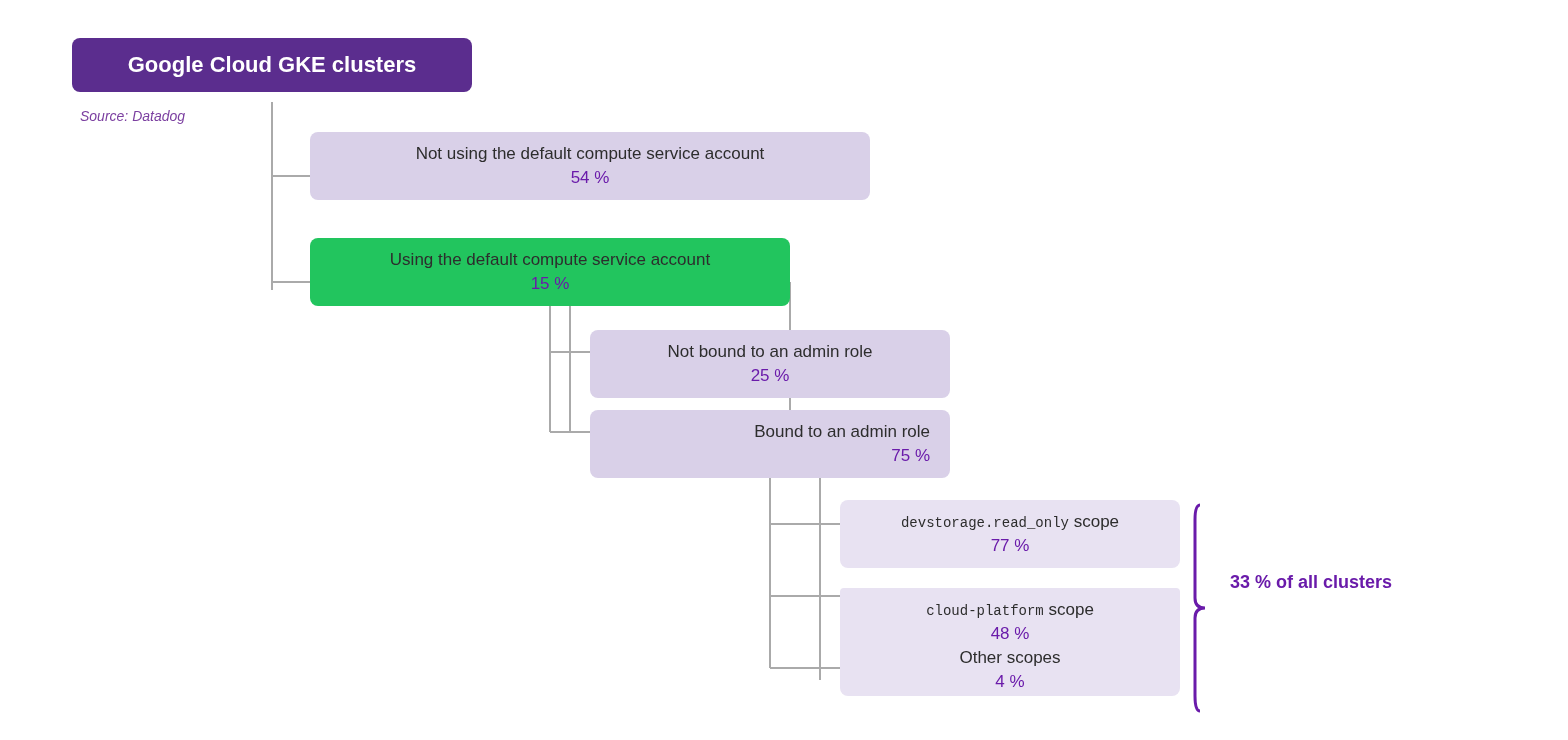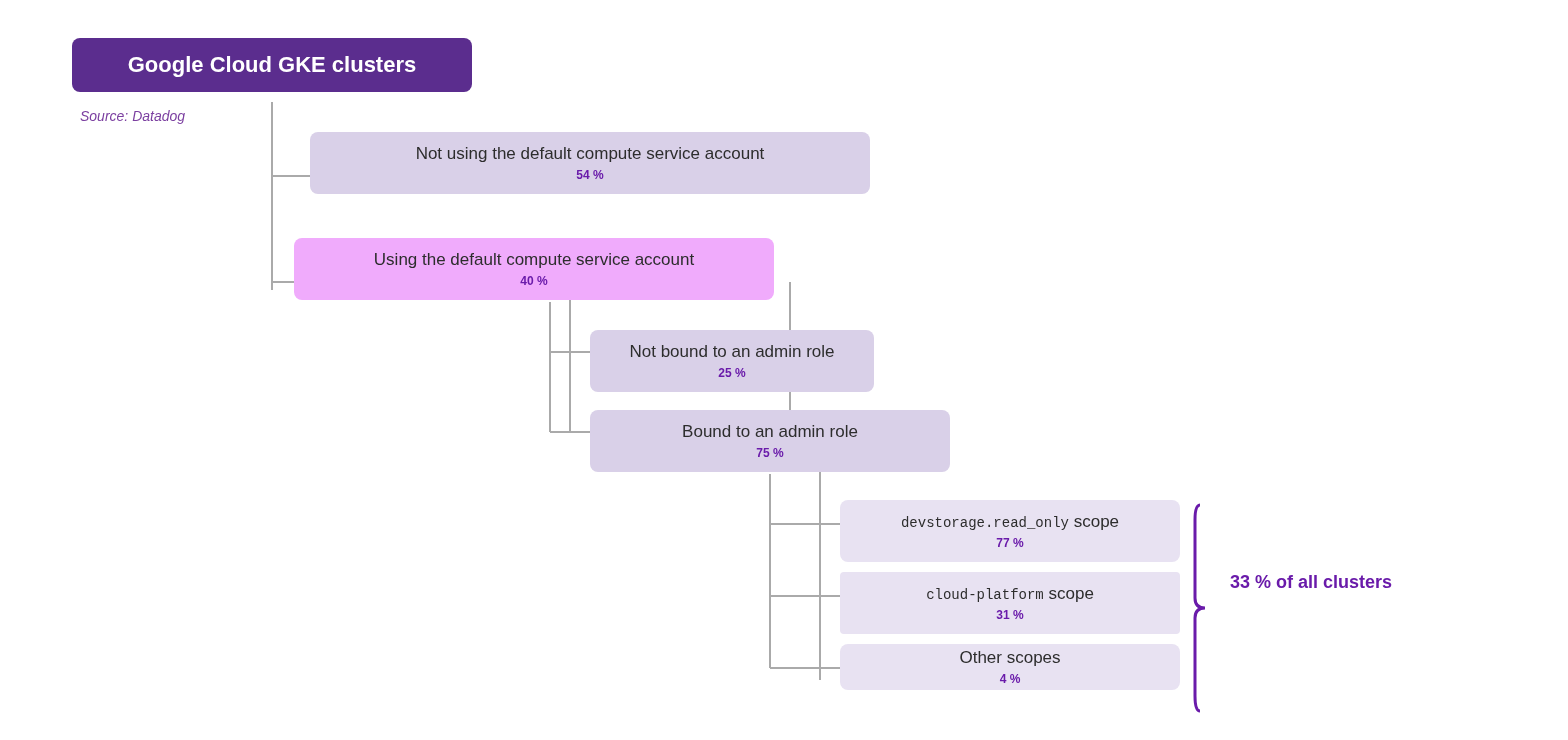--- a/index.html
+++ b/index.html
@@ -54,64 +54,64 @@
       left: 310px;
       background: #d9d0e8;
       border-radius: 8px;
       padding: 12px 20px;
       width: 560px;
       text-align: center;
     }
     .node-l1-bottom {
       position: absolute;
       top: 238px;
-      left: 294px;
-      background: #f0abfc;
+      left: 310px;
+      background: #22c55e;
       border-radius: 8px;
       padding: 12px 20px;
       width: 480px;
       text-align: center;
     }
 
     
     .node-l2-top {
       position: absolute;
       top: 330px;
       left: 590px;
       background: #d9d0e8;
       border-radius: 8px;
       padding: 12px 20px;
-      width: 284px;
+      width: 360px;
       text-align: center;
     }
     .node-l2-bottom {
       position: absolute;
       top: 410px;
       left: 590px;
       background: #d9d0e8;
       border-radius: 8px;
       padding: 12px 20px;
       width: 360px;
-      text-align: center;
+      text-align: right;
     }
 
     
     .node-l3-top {
       position: absolute;
       top: 500px;
       left: 840px;
       background: #e8e2f2;
       border-radius: 8px;
       padding: 12px 20px;
       width: 340px;
       text-align: center;
     }
     .node-l3-mid {
       position: absolute;
-      top: 572px;
+      top: 588px;
       left: 840px;
       background: #e8e2f2;
       border-radius: 4px;
       padding: 12px 20px;
       width: 340px;
       text-align: center;
     }
     .node-l3-bot {
       position: absolute;
       top: 644px;
@@ -125,22 +125,22 @@
 
     
     .node-title {
       color: #2d2d2d;
       font-size: 17px;
       font-weight: normal;
       margin-bottom: 4px;
     }
     .node-pct {
       color: #6a1baa;
-      font-size: 12px;
-      font-weight: bold;
+      font-size: 17px;
+      font-weight: normal;
     }
 
     
     .annotation-bracket {
       position: absolute;
       top: 500px;
       left: 1190px;
       width: 30px;
       height: 216px;
     }
@@ -213,21 +213,21 @@
 
   <div class="source-label">Source: Datadog</div>
 
   <div class="node-l1-top">
     <div class="node-title">Not using the default compute service account</div>
     <div class="node-pct">54 %</div>
   </div>
 
   <div class="node-l1-bottom">
     <div class="node-title">Using the default compute service account</div>
-    <div class="node-pct">40 %</div>
+    <div class="node-pct">15 %</div>
   </div>
 
   <div class="node-l2-top">
     <div class="node-title">Not bound to an admin role</div>
     <div class="node-pct">25 %</div>
   </div>
 
   <div class="node-l2-bottom">
     <div class="node-title">Bound to an admin role</div>
     <div class="node-pct">75 %</div>
@@ -237,21 +237,21 @@
     <div class="node-title">
       <span style="font-family:'Courier New',monospace; font-size:14px;">devstorage.read_only</span><span> scope</span>
     </div>
     <div class="node-pct">77 %</div>
   </div>
 
   <div class="node-l3-mid">
     <div class="node-title">
       <span style="font-family:'Courier New',monospace; font-size:14px;">cloud-platform</span><span> scope</span>
     </div>
-    <div class="node-pct">31 %</div>
+    <div class="node-pct">48 %</div>
   </div>
 
   <div class="node-l3-bot">
     <div class="node-title">Other scopes</div>
     <div class="node-pct">4 %</div>
   </div>
 
   <svg class="annotation-bracket" viewBox="0 0 30 216" width="30" height="216">
 
     <path d="M 10,5 Q 5,5 5,20 L 5,98 Q 5,108 15,108 Q 5,108 5,118 L 5,196 Q 5,211 10,211" fill="none" stroke="#6a1baa" stroke-width="3"></path>

